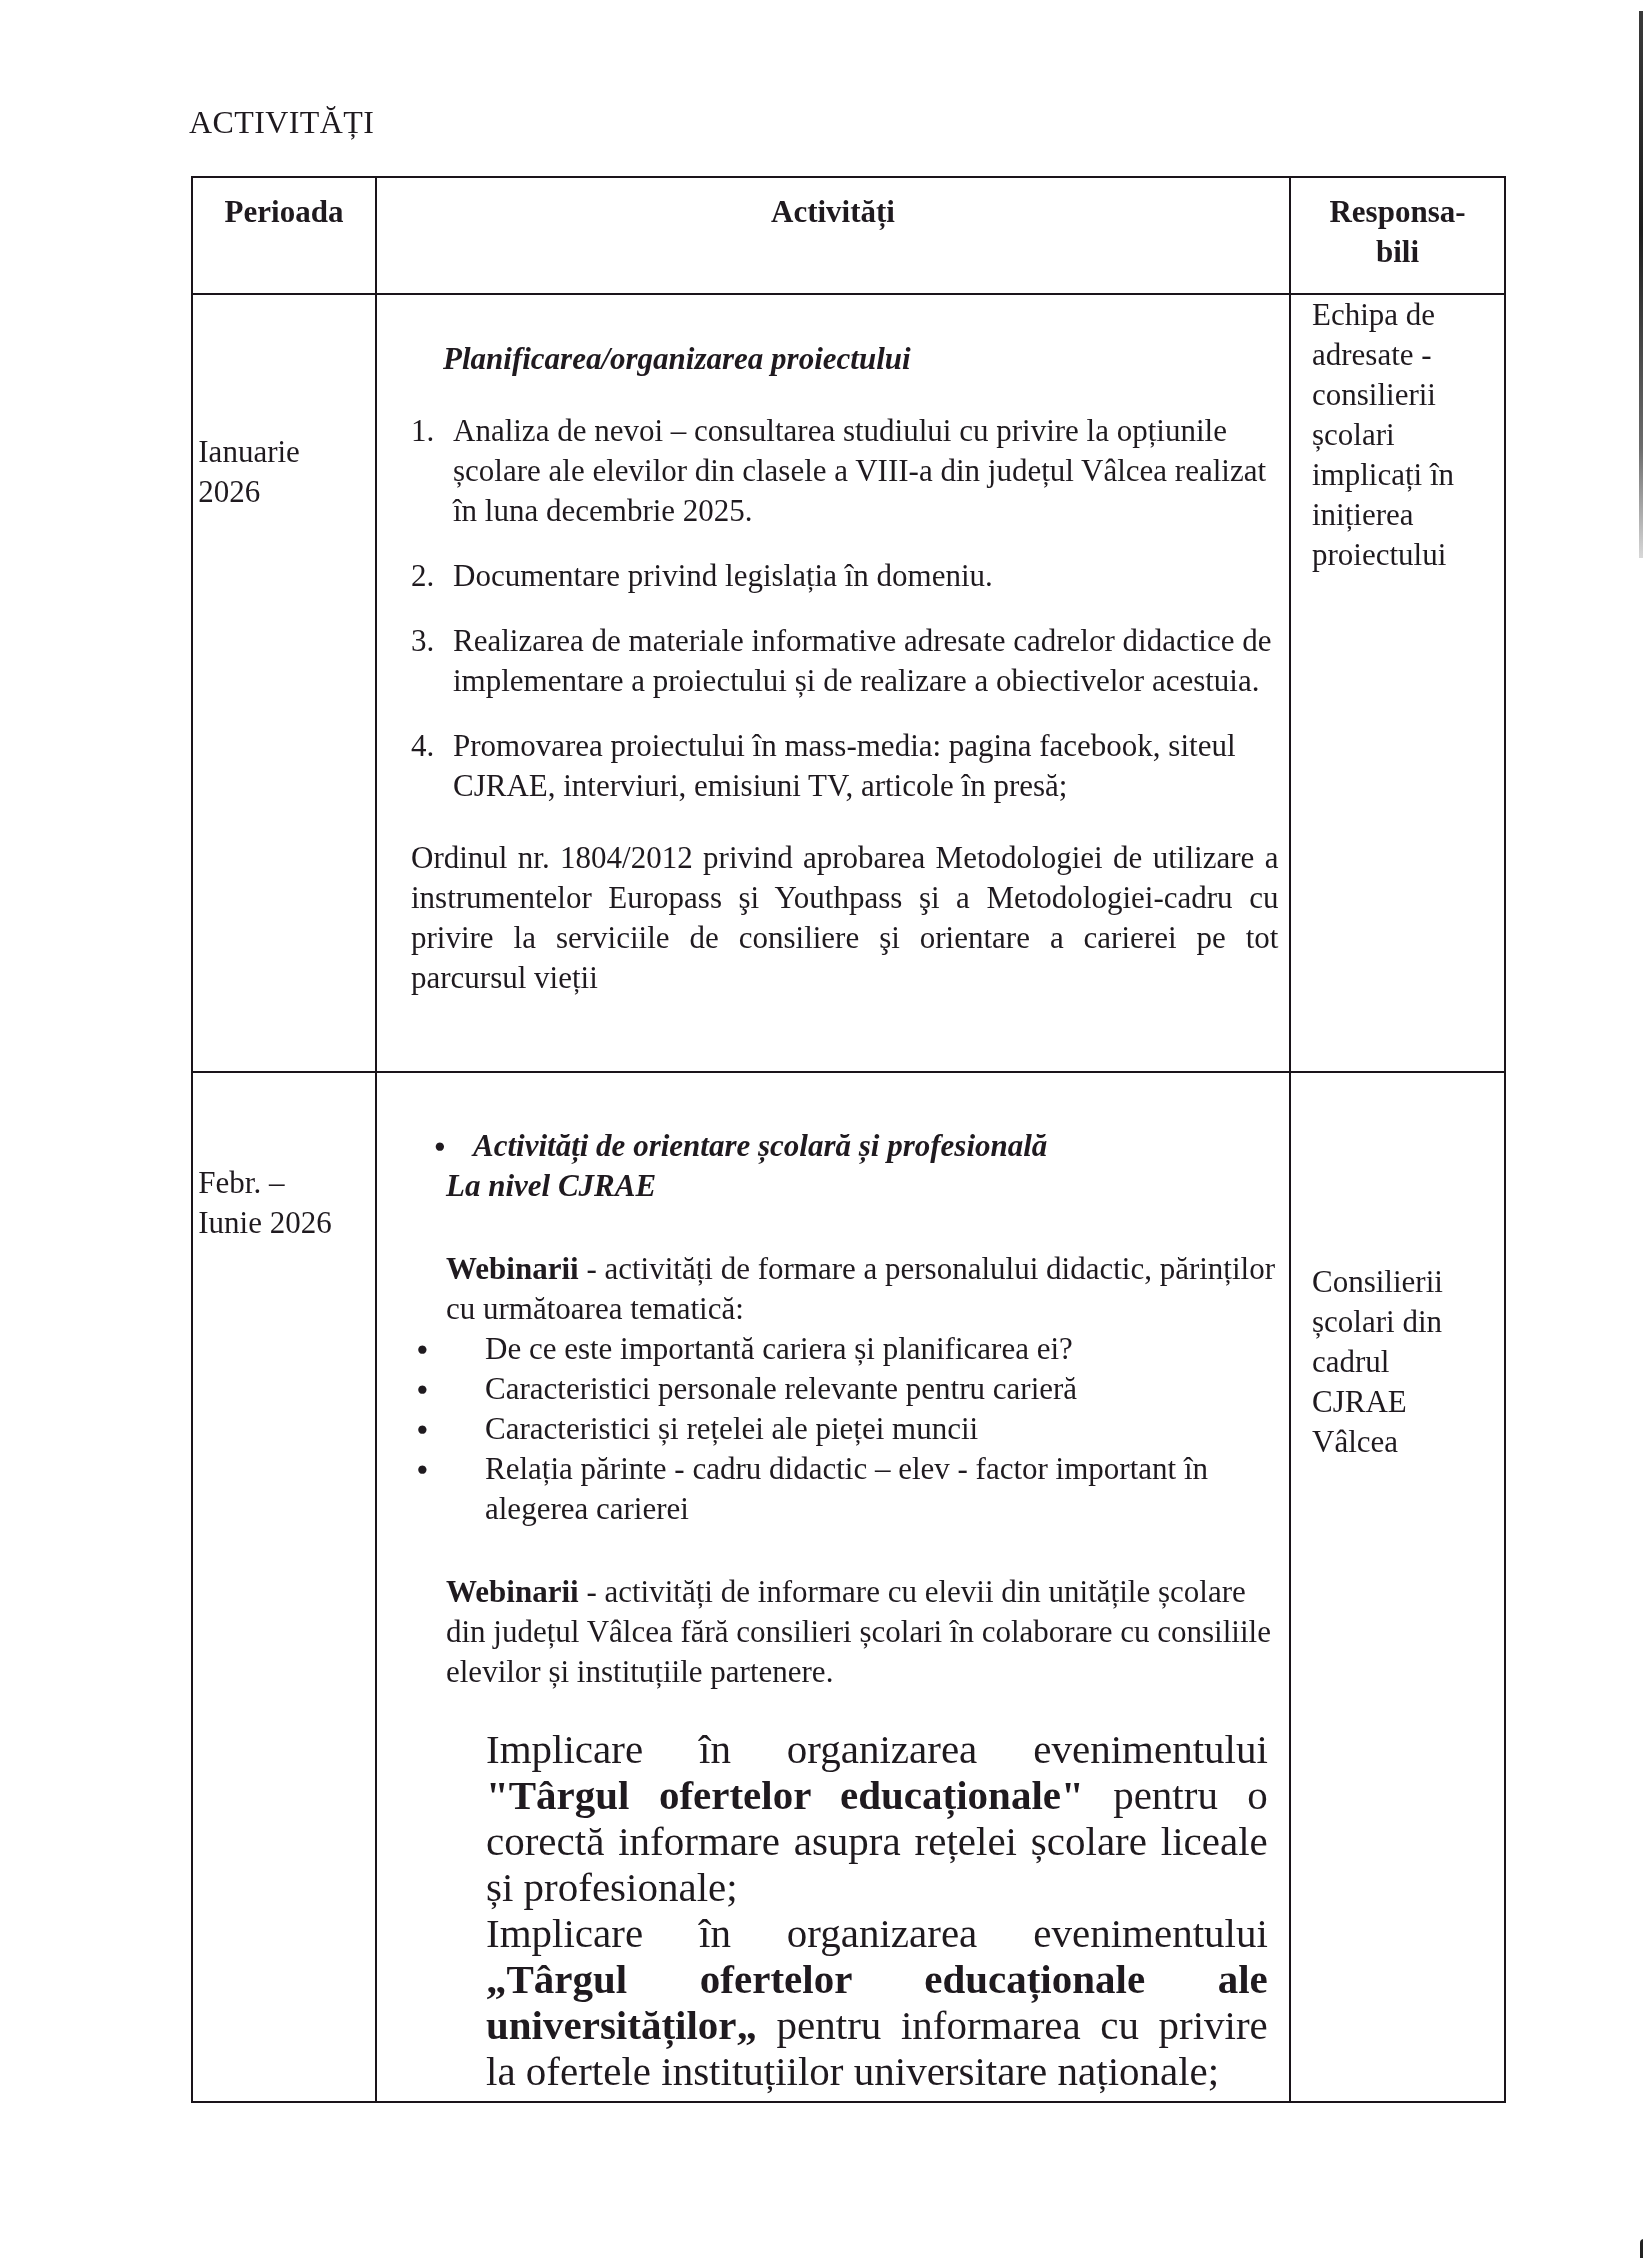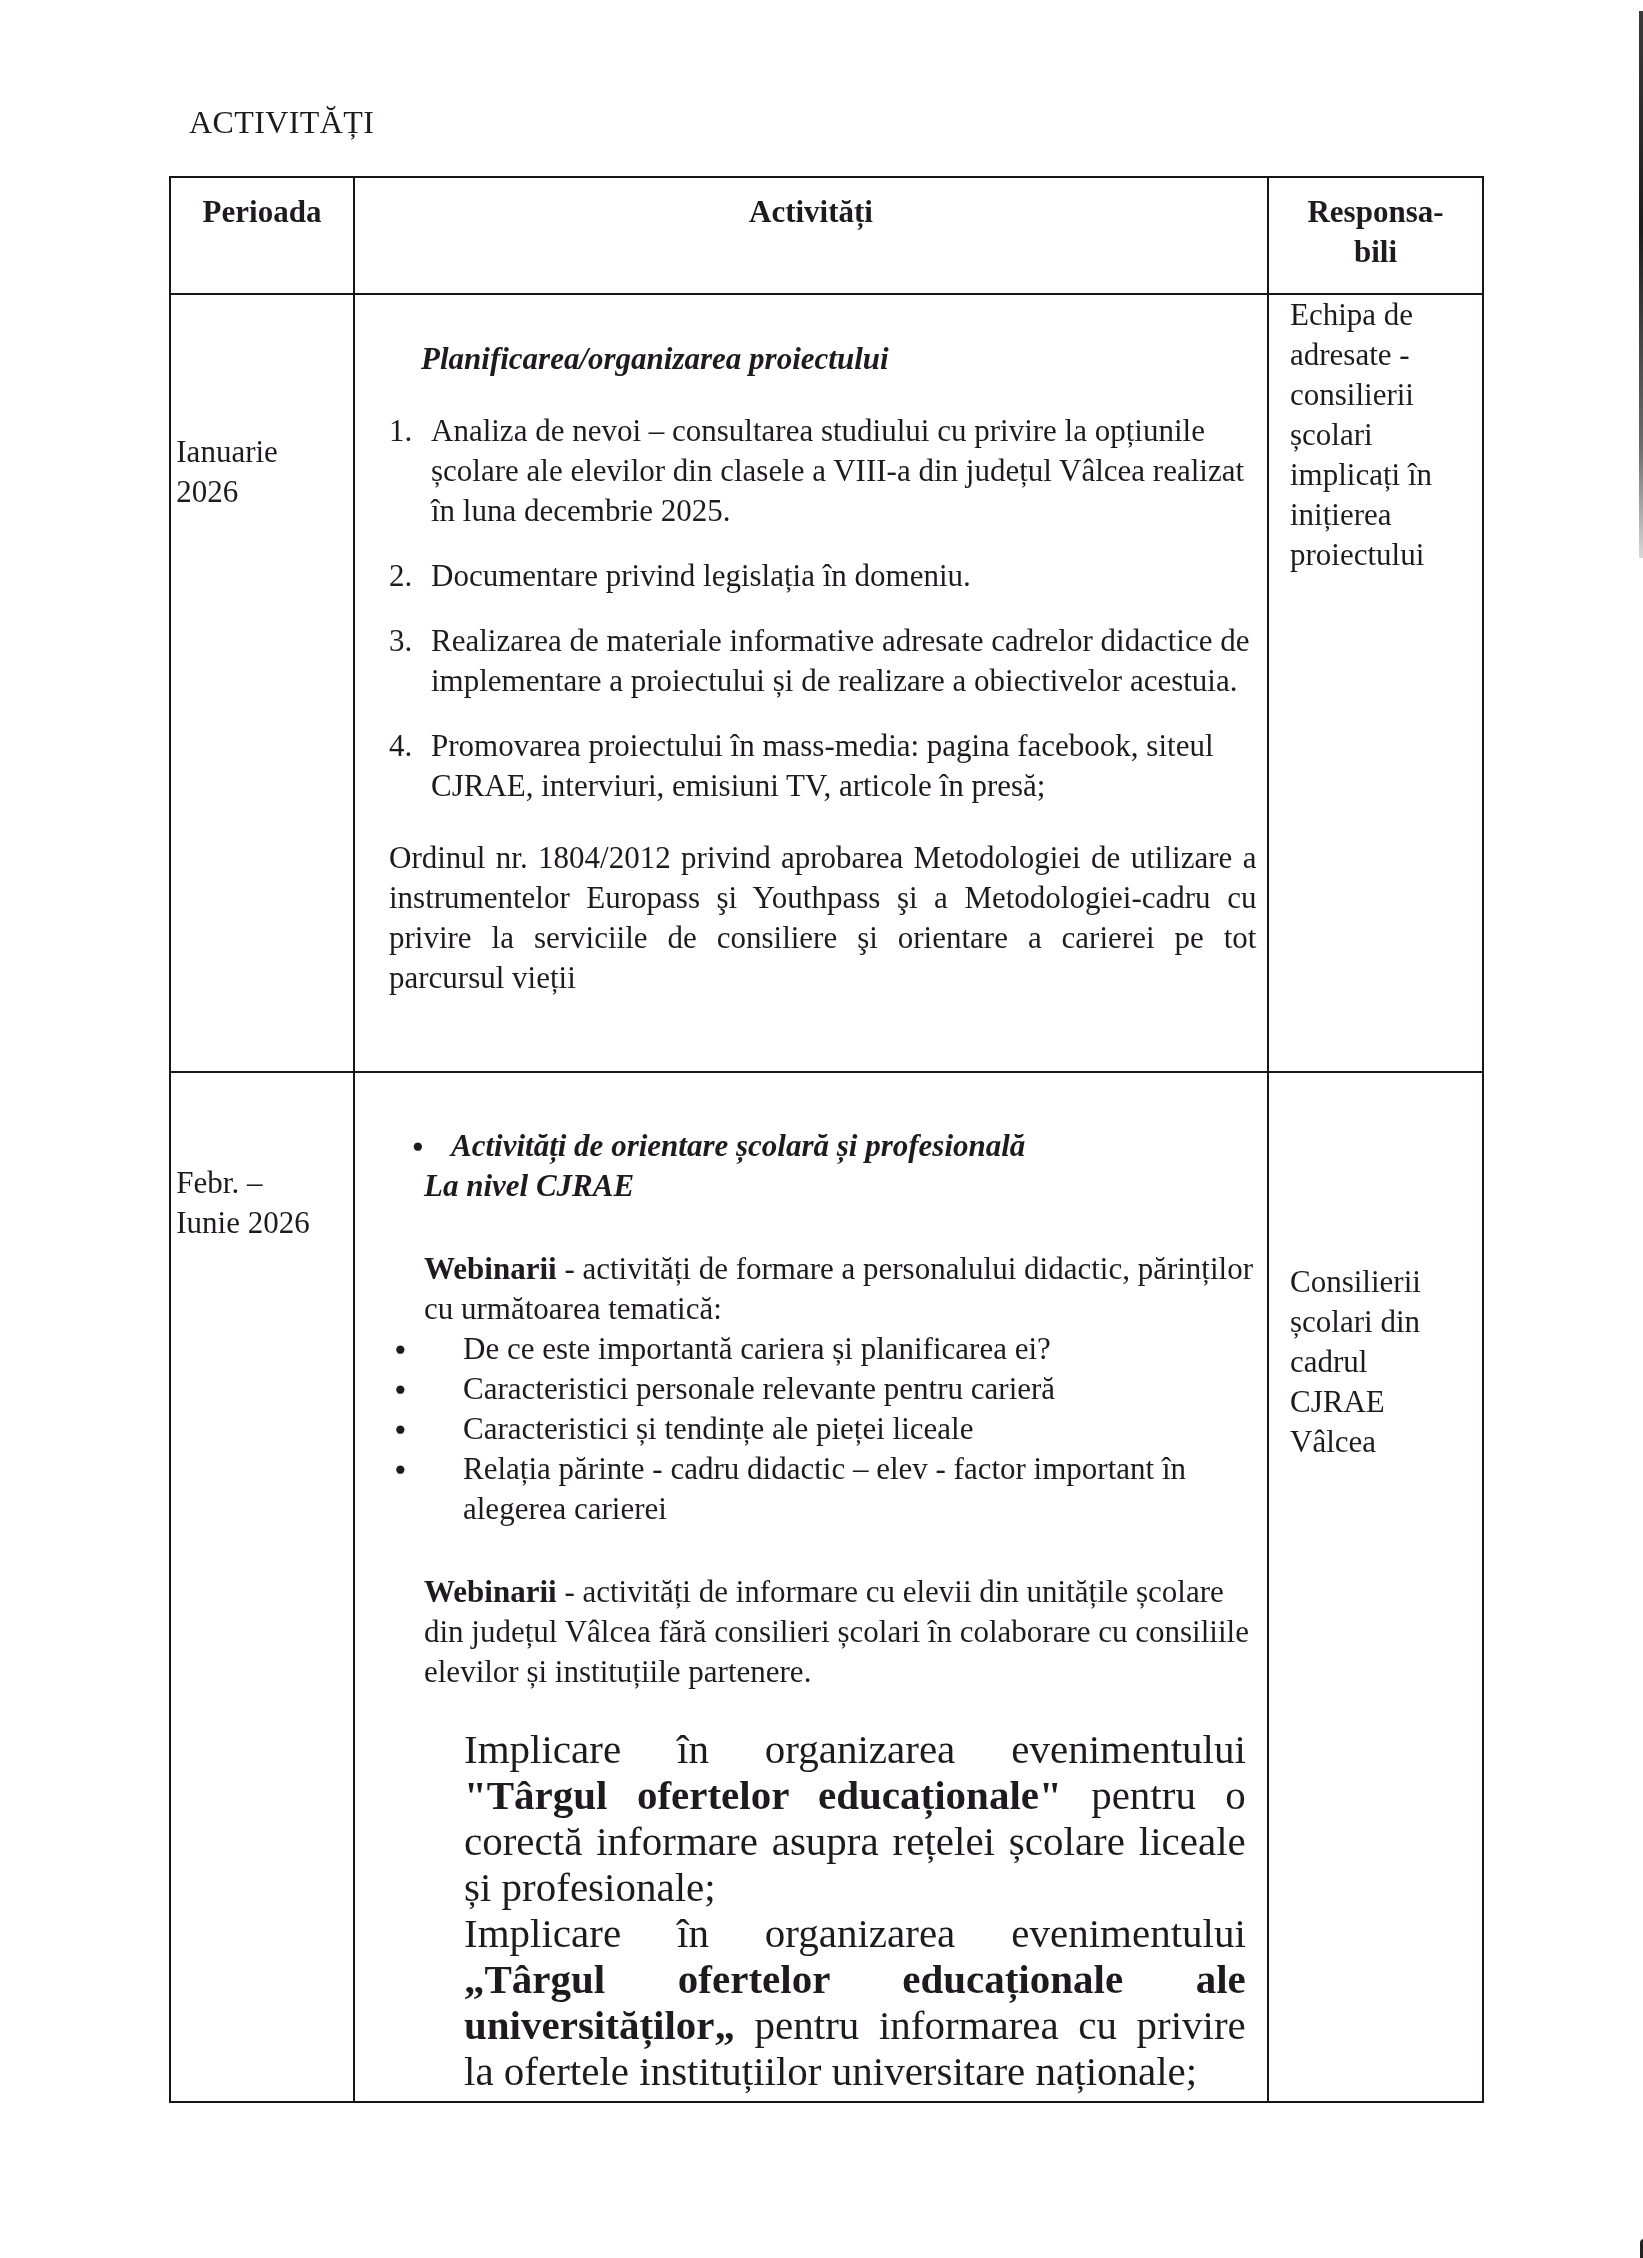--- a/index.html
+++ b/index.html
@@ -36,21 +36,21 @@
       position: absolute;
       left: 189px;
       top: 104px;
       font-size: 32px;
       letter-spacing: 0.4px;
       margin: 0;
       font-weight: normal;
     }
     table.act {
       position: absolute;
-      left: 169px;
+      left: 191px;
       top: 176px;
       width: 1314px;
       border-collapse: collapse;
       table-layout: fixed;
     }
     table.act td, table.act th {
       border: 2.6px solid #1a141a;
       vertical-align: top;
       font-size: 31px;
       line-height: 40px;
@@ -230,21 +230,21 @@
           <li>
             <span class="bullet">●</span>
             <span>De ce este importantă cariera și planificarea ei?</span>
           </li>
           <li>
             <span class="bullet">●</span>
             <span>Caracteristici personale relevante pentru carieră</span>
           </li>
           <li>
             <span class="bullet">●</span>
-            <span>Caracteristici și tendințe ale pieței liceale</span>
+            <span>Caracteristici și rețelei ale pieței muncii</span>
           </li>
           <li>
             <span class="bullet">●</span>
             <span>Relația părinte - cadru didactic – elev  - factor important în alegerea carierei</span>
           </li>
         </ul>
 
         <div class="r2-block">
           <span class="lead-bold">Webinarii</span><span> - activități de informare cu elevii din unitățile școlare din județul Vâlcea fără consilieri școlari în colaborare cu consiliile elevilor și instituțiile partenere.</span>
         </div>

